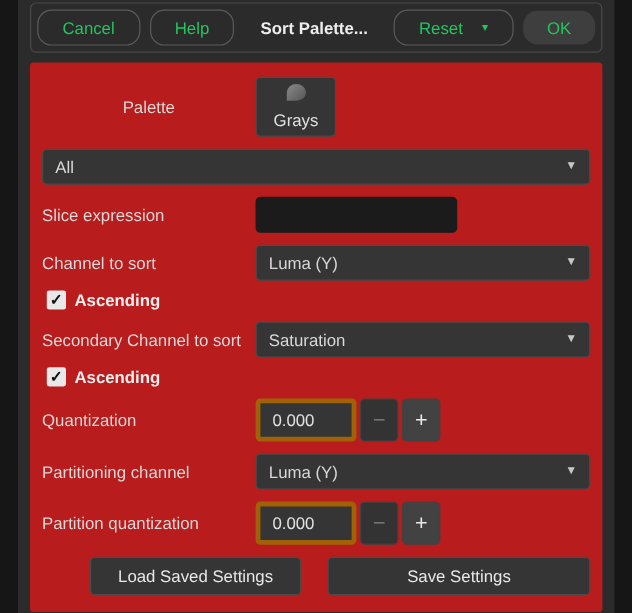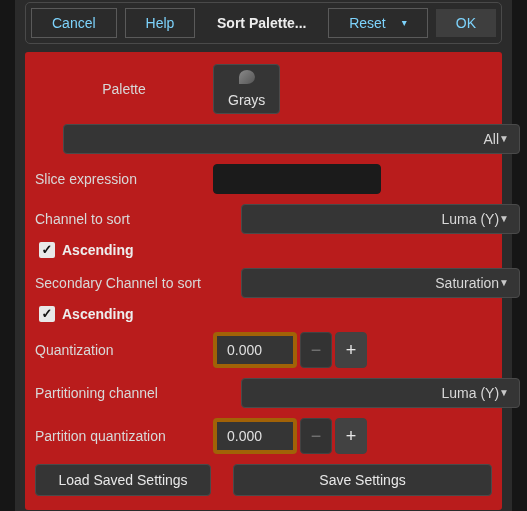--- a/index.html
+++ b/index.html
@@ -29,23 +29,23 @@
       align-items: center;
       gap: 8px;
       border: 1px solid #4a4a4a;
       border-radius: 5px;
       padding: 5px;
       margin-bottom: 8px;
     }
     .btn-hdr {
       background: #2b2b2b;
       border: 1px solid #5a5a5a;
-      border-radius: 0;
+      border-radius: 12px;
       padding: 6px 20px;
-      color: #7dd3fc;
+      color: #22c55e;
       cursor: pointer;
     }
     .btn-hdr.ok-btn {
       background: #3e3e3e;
       border: none;
     }
     .title {
       flex: 1;
       text-align: center;
       font-weight: 700;
@@ -89,28 +89,27 @@
       border: 1px solid #4a4a4a;
       border-radius: 4px;
       padding: 5px 14px;
       color: #e0e0e0;
       cursor: pointer;
       flex-direction: column;
     }
     .combo {
       display: flex;
       align-items: center;
-      justify-content: flex-end;
+      justify-content: space-between;
       background: #353535;
       border: 1px solid #4a4a4a;
       border-radius: 4px;
       padding: 6px 10px;
       cursor: pointer;
       width: 100%;
-      margin-left: 28px;
     }
     .combo .tri {
       font-size: 10px;
       color: #c8c8c8;
     }
     .textin {
       background: #1b1b1b;
       border: 1px solid #1b1b1b;
       border-radius: 4px;
       padding: 6px 8px;
@@ -169,20 +168,21 @@
       line-height: 1;
     }
     .spin-btn.minus {
       background: #333333;
       color: #777;
     }
     .footer {
       display: flex;
       gap: 22px;
       margin-top: 6px;
+      margin-left: 40px;
     }
     .footer-btn {
       flex: 0 0 auto;
       background: #353535;
       border: 1px solid #4a4a4a;
       border-radius: 4px;
       padding: 7px 14px;
       color: #e8e8e8;
       cursor: pointer;
       text-align: center;

